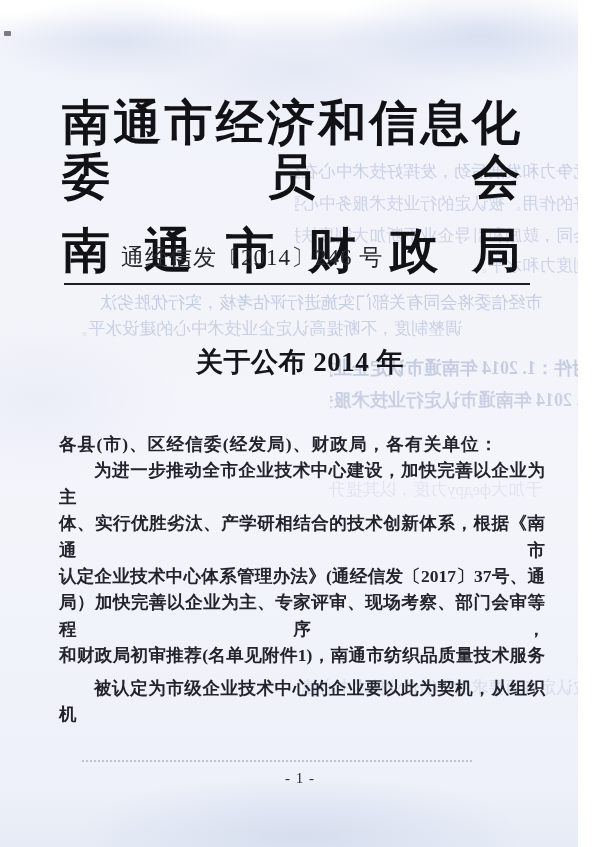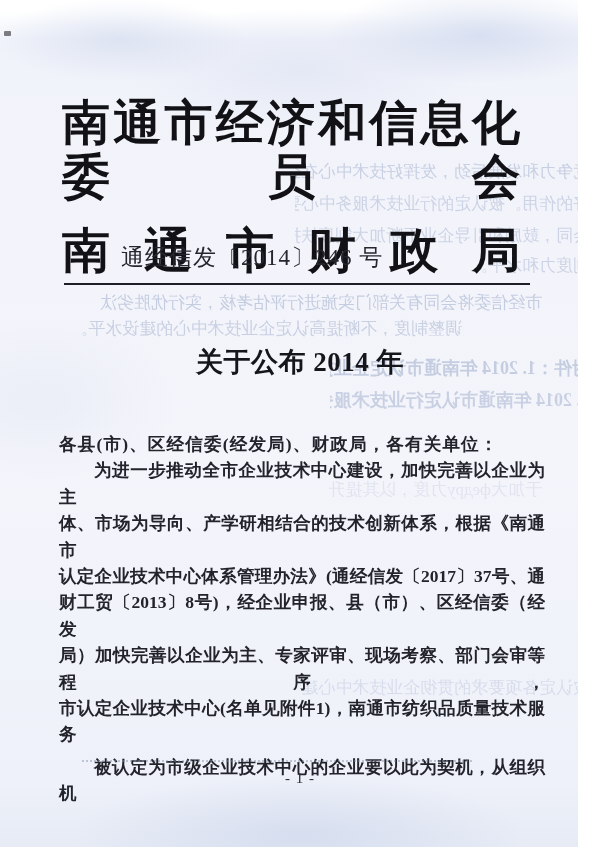--- a/index.html
+++ b/index.html
@@ -86,25 +86,24 @@
 
   <div class="rule"></div>
 
   <div class="title">
     <div>关于公布 2014 年</div>
   </div>
 
   <div class="body-block" id="body-block">
       <div class="body-line">各县(市)、区经信委(经发局)、财政局，各有关单位：</div>
       <div class="body-line fill indent">为进一步推动全市企业技术中心建设，加快完善以企业为主</div>
-      <div class="body-line fill">体、市场为导向、产学研相结合的技术创新体系，根据《南通市</div>
+      <div class="body-line fill">体、实行优胜劣汰、产学研相结合的技术创新体系，根据《南通市</div>
       <div class="body-line fill">认定企业技术中心体系管理办法》(通经信发〔2017〕37号、通</div>
-      <div class="body-line fill">财工贸〔2013〕8号)，经企业申报、县（市）、区经信委（经发</div>
       <div class="body-line fill">局）加快完善以企业为主、专家评审、现场考察、部门会审等程序，</div>
-      <div class="body-line fill">市认定企业技术中心(名单见附件1)，南通市纺织品质量技术服务</div>
+      <div class="body-line fill">和财政局初审推荐(名单见附件1)，南通市纺织品质量技术服务</div>
       <div class="body-line fill indent para-gap">被认定为市级企业技术中心的企业要以此为契机，从组织机</div>
     </div>
 
   <div class="artifact-dots"></div>
 
   <div class="page-number">- 1 -</div>
 
 </div>
 
 </body></html>

